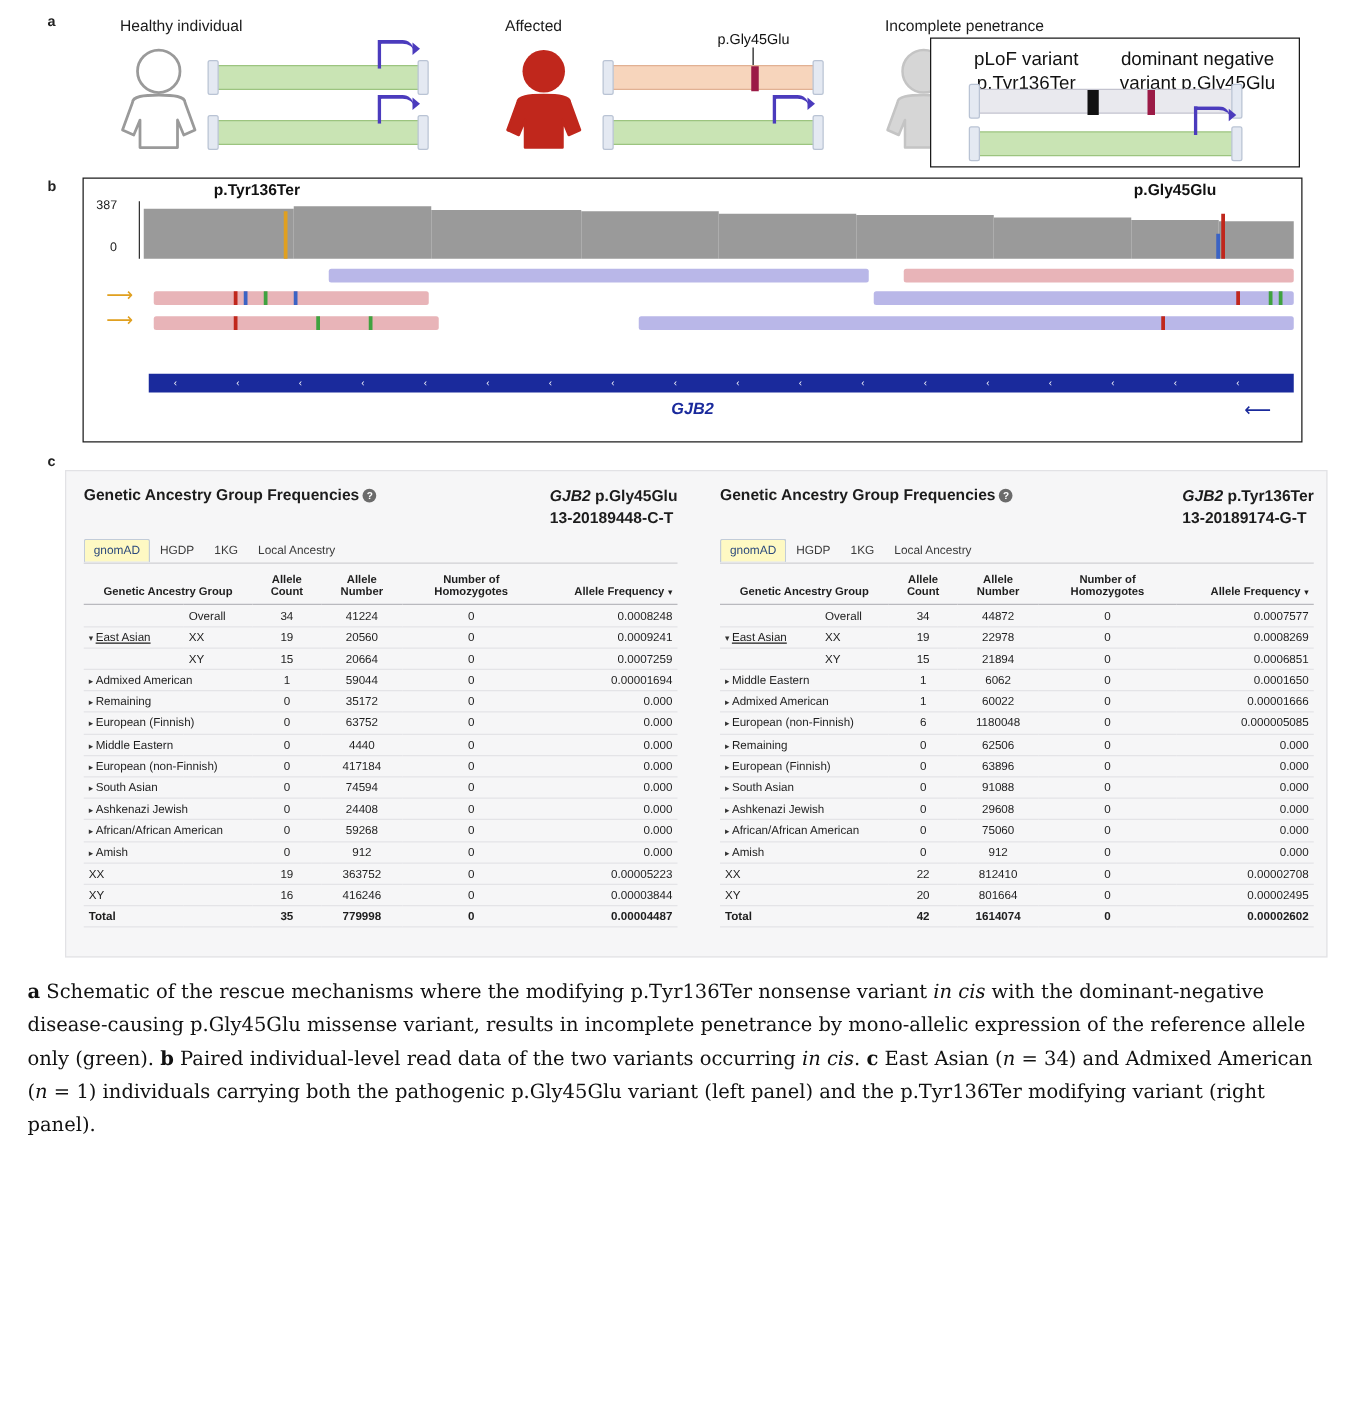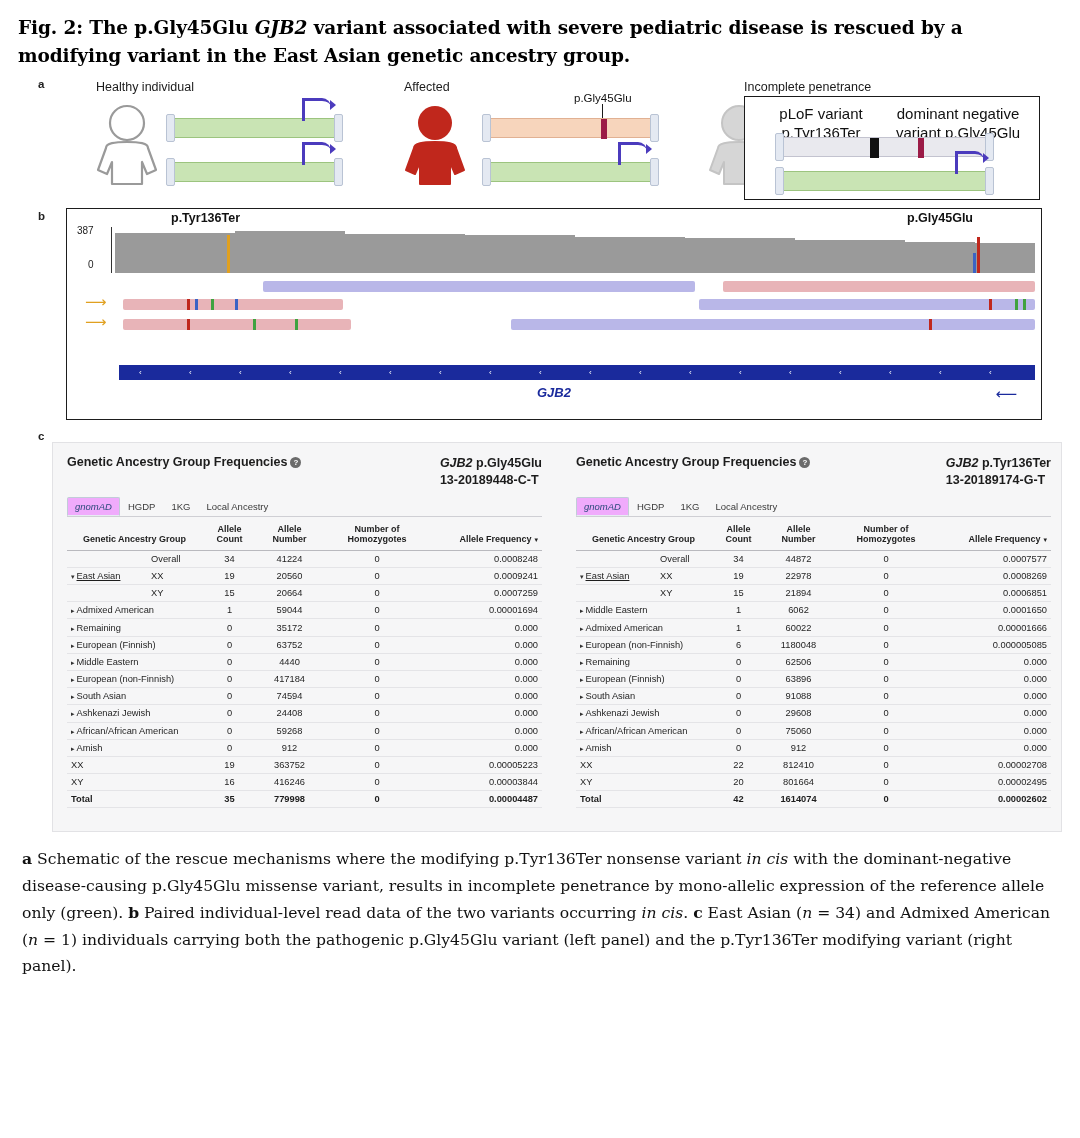--- a/index.html
+++ b/index.html
@@ -59,21 +59,21 @@
 
   .col-head {
     position: absolute;
     font-family: "Liberation Sans", sans-serif;
     font-weight: normal;
     font-size: 12.5px;
     color: #1b1b1b;
   }
   .ch1 { left: 78px;  top: 2px; }
   .ch2 { left: 386px; top: 2px; text-align: right; }
-  .ch3 { left: 726px; top: 2px; text-align: center; }
+  .ch3 { left: 690px; top: 2px; text-align: center; }
 
   
   .person { position: absolute; }
   .p1 { left: 72px;  top: 26px; }
   .p2 { left: 380px; top: 26px; }
   .p3 { left: 684px; top: 26px; }
 
   
   .gene {
     position: absolute;
@@ -331,26 +331,25 @@
     margin-top: 8px;
     border-bottom: 1px solid #cfcfd4;
   }
   .tab {
     font-size: 9.5px;
     padding: 3px 7px;
     color: #3a3a3a;
     border: 1px solid transparent;
   }
   .tab.active {
-    background: #f0abfc;
+    background: #fef9c3;
     border: 1px solid #c2ccd8;
     border-bottom-color: #e7ecf3;
     color: #2c4a7c;
     border-radius: 2px 2px 0 0;
-    font-style: italic;
   }
 
   table.freq {
     width: 100%;
     border-collapse: collapse;
     margin-top: 4px;
     font-size: 9.3px;
     color: #1e1e1e;
   }
   table.freq th {
@@ -409,24 +408,20 @@
     text-align: left;
   }
   .legend b { font-weight: bold; }
   .legend .ital { font-style: italic; }
 </style>
 </head>
 <body>
 
 <div class="page">
 
-  <div class="fig-title">
-    <span>Fig. 2: The p.Gly45Glu </span><span class="ital">GJB2</span><span> variant associated with severe pediatric disease is rescued</span>
-    <span>by a modifying variant in the East Asian genetic ancestry group.</span>
-  </div>
 
   <div class="figure">
 
     <div class="panel-a">
       <div class="panel-letter lbl-a">a</div>
 
       <div class="col-head ch1">Healthy individual</div>
       <div class="col-head ch2">Affected</div>
       <div class="col-head ch3">Incomplete penetrance</div>
 

